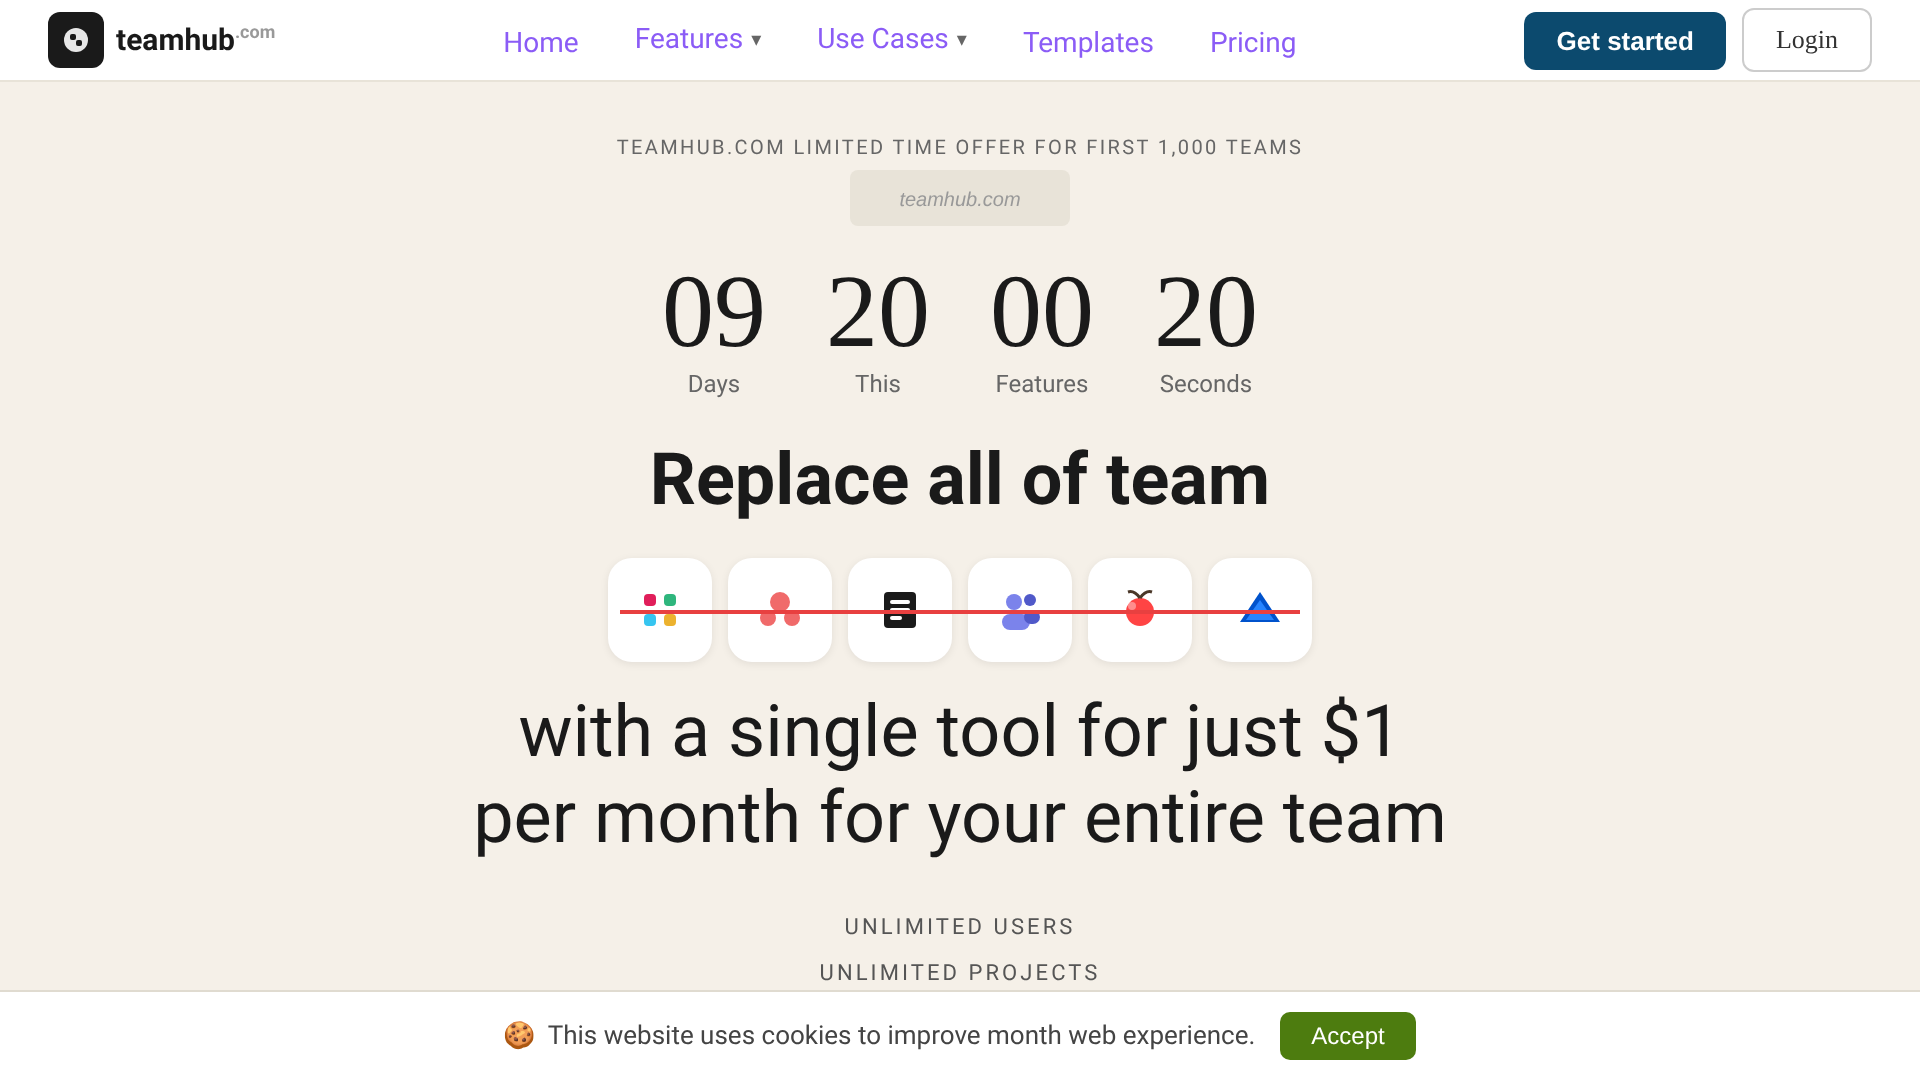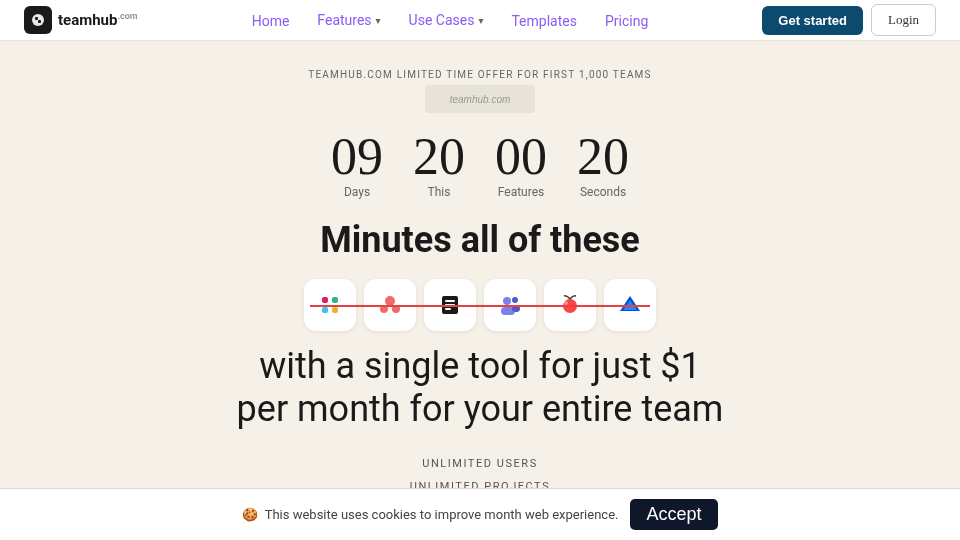--- a/index.html
+++ b/index.html
@@ -264,26 +264,26 @@
       z-index: 999;
     }
 
     .cookie-text {
       display: flex;
       align-items: center;
       gap: 6px;
     }
 
     .btn-accept {
-      background: #0f172a;
+      background: #4d7c0f;
       color: #fff;
       border: none;
       padding: 5px 16px;
       border-radius: 5px;
-      font-size: 18px;
+      font-size: 12px;
       cursor: pointer;
     }
   </style>
 </head>
 <body>
 
 <nav>
   <div class="nav-logo">
     <div class="logo-icon">
       <svg width="16" height="16" viewBox="0 0 16 16" fill="none">
@@ -339,21 +339,21 @@
     <div class="countdown-unit">
       <span class="countdown-number">00</span>
       <span class="countdown-label">Features</span>
     </div>
     <div class="countdown-unit">
       <span class="countdown-number">20</span>
       <span class="countdown-label">Seconds</span>
     </div>
   </div>
 
-  <h1 class="headline">Minutes all of these</h1>
+  <h1 class="headline">Replace all of team</h1>
 
   <div class="apps-row">
     <div class="strikethrough-line"></div>
 
     <div class="app-icon app-slack">
       <svg width="28" height="28" viewBox="0 0 28 28" fill="none">
         <rect x="6" y="6" width="6" height="6" rx="2" fill="#E01E5A"></rect>
         <rect x="6" y="16" width="6" height="6" rx="2" fill="#36C5F0"></rect>
         <rect x="16" y="6" width="6" height="6" rx="2" fill="#2EB67D"></rect>
         <rect x="16" y="16" width="6" height="6" rx="2" fill="#ECB22E"></rect>

